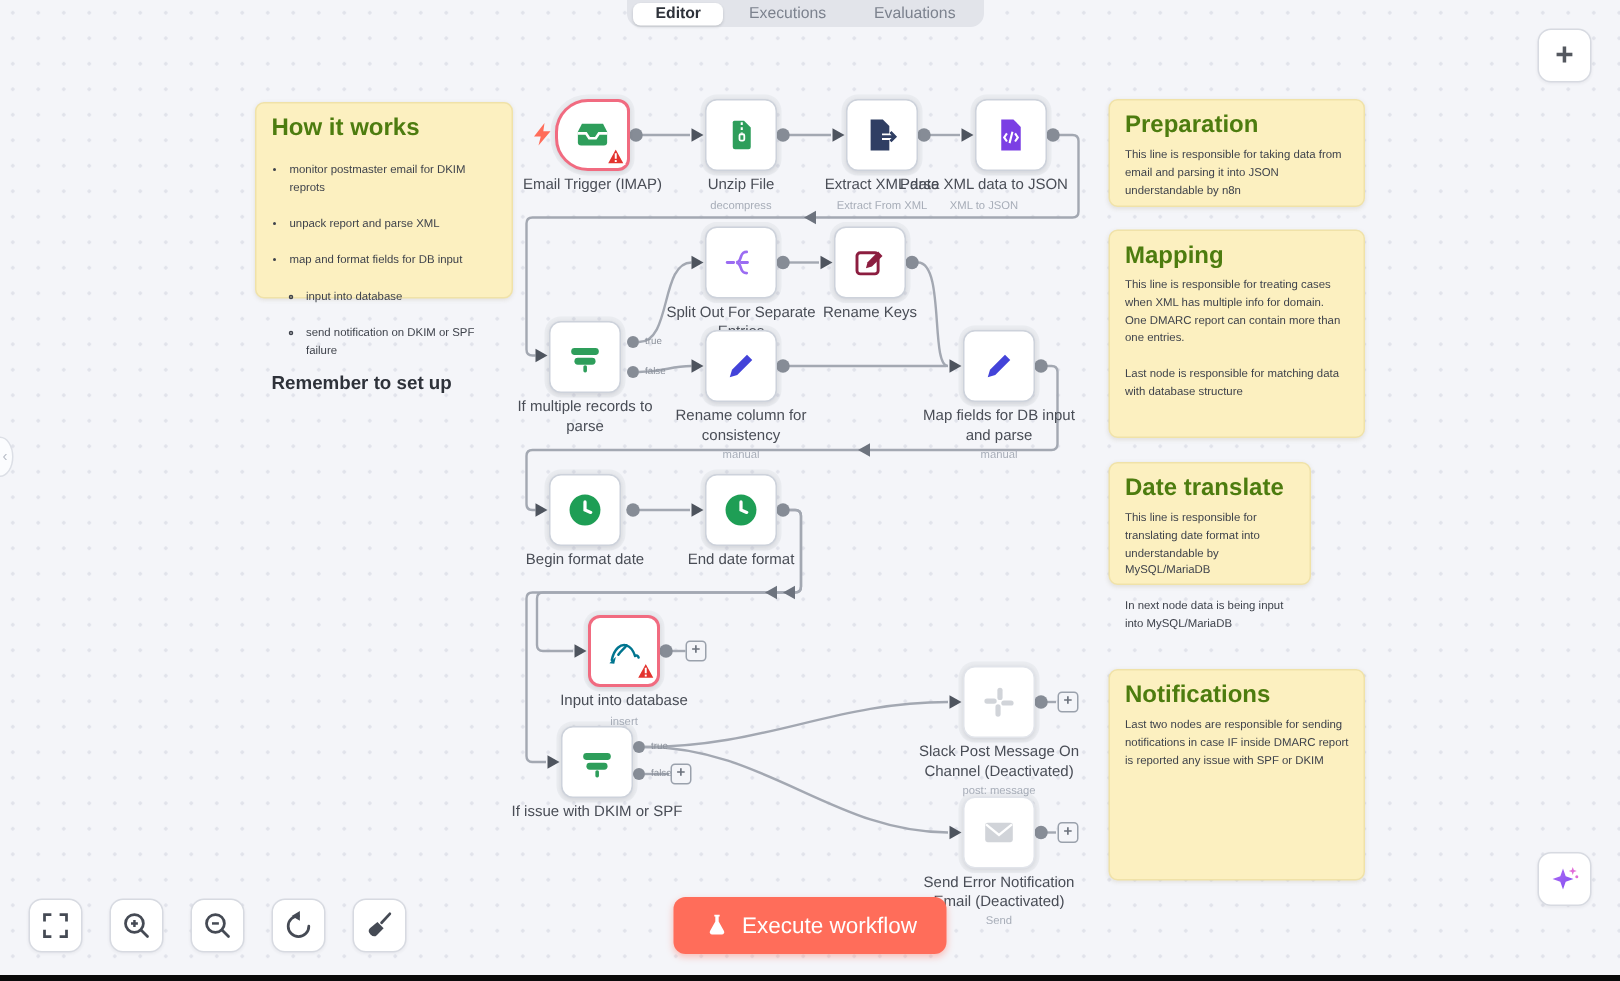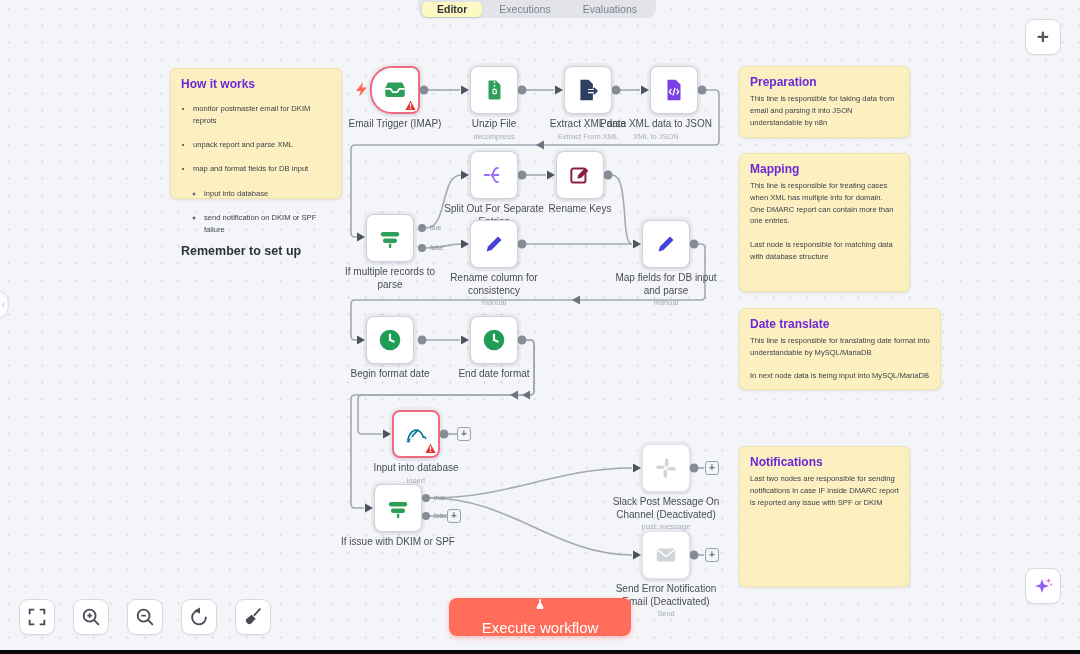--- a/index.html
+++ b/index.html
@@ -7,32 +7,32 @@
   #app { position:relative; width:1080px; height:654px; overflow:hidden;
          background-color:#f4f5f9;
          background-image:radial-gradient(circle, #e0e2ea 1px, transparent 1.2px);
          background-size:17px 17px; }
   .bottom-strip { position:absolute; left:0; bottom:0; width:1080px; height:4px; background:#0a0a0a; z-index:9; }
 
   
   .tabbar { position:absolute; left:418px; top:0; height:18px; background:#e2e4ea;
             border-radius:0 0 9px 9px; display:flex; align-items:center; padding:0 4px; gap:2px; z-index:5; }
   .tab { font-size:10.5px; color:#7c828e; padding:1.5px 15px; border-radius:5px; cursor:pointer; white-space:nowrap; }
-  .tab.active { background:#fef9c3; color:#2e323a; font-weight:bold; box-shadow:0 1px 2px rgba(40,44,52,.18); }
+  .tab.active { background:#ffffff; color:#2e323a; font-weight:bold; box-shadow:0 1px 2px rgba(40,44,52,.18); }
 
   
   .sqbtn { position:absolute; width:36px; height:36px; background:#fff; border:1px solid #d7dae1;
            border-radius:9px; display:flex; align-items:center; justify-content:center;
            box-shadow:0 1px 2px rgba(50,55,65,.06); cursor:pointer; z-index:5; }
   .sqbtn .plus-glyph { font-size:21px; color:#54585f; font-weight:bold; line-height:1; margin-top:-2px; }
 
   
   .note { position:absolute; background:#fcf0c0; border:1px solid #f0e2a8; border-radius:6px;
           padding:8px 10px; box-shadow:0 1px 3px rgba(120,110,60,.15); z-index:2; }
-  .note h3 { font-size:12px; color:#6d28d9; margin-bottom:4px; }
+  .note h3 { font-size:16px; color:#4d7c0f; margin-bottom:4px; }
   .note h4 { font-size:12.5px; color:#2e323a; margin:8px 0 4px 0; }
   .note-body { font-size:7.6px; line-height:1.55; color:#3e424b; white-space:pre-line; }
   .note ul { margin-left:12px; }
   .note li { font-size:7.6px; line-height:1.6; color:#3e424b;margin-top:12px; }
   .note li.sub { margin-left:11px; list-style-type:circle; }
 
   
   .node { position:absolute; width:48px; height:48px; background:#fff; border:1.5px solid #cdd2db;
           border-radius:8px; display:flex; align-items:center; justify-content:center; cursor:pointer;
           box-shadow:0 1px 3px rgba(68,74,87,.14), 0 0 0 3px rgba(152,158,170,.10); z-index:3; }
@@ -60,21 +60,21 @@
 
   
   .edge-handle { position:absolute; left:-9px; top:291px; width:18px; height:27px; background:#fbfcfe;
                  border:1px solid #dcdfe6; border-radius:50%; z-index:2; color:#b9bec8; font-size:10px;
                  display:flex; align-items:center; justify-content:flex-end; padding-right:3px; cursor:pointer; }
 
   
   .exec-btn { position:absolute; left:449px; top:598px; width:182px; height:38px; background:#ff6d5a;
               border:none; border-radius:8px; color:#fff; font-size:15px; font-family:"Liberation Sans",sans-serif;
               display:flex; align-items:center; justify-content:center; gap:8px; cursor:pointer;
-              box-shadow:0 2px 5px rgba(255,109,90,.4); z-index:5;flex-direction:column; }
+              box-shadow:0 2px 5px rgba(255,109,90,.4); z-index:5; }
 
   
   .toolbar-btn { top:599px; }
 </style>
 </head>
 <body>
 
 <div id="app">
 
   <svg class="wires" width="1080" height="654">
@@ -191,21 +191,21 @@
     <div class="note-body">This line is responsible for taking data from email and parsing it into JSON understandable by n8n</div>
   </div>
 
   <div class="note" style="left:739px; top:153px; width:171px; height:139px;">
     <h3>Mapping</h3>
     <div class="note-body">This line is responsible for treating cases when XML has multiple info for domain. One DMARC report can contain more than one entries.
 
 Last node is responsible for matching data with database structure</div>
   </div>
 
-  <div class="note" style="left:739px; top:308px; width:202px; height:82px;">
+  <div class="note" style="left:739px; top:308px; width:135px; height:82px;">
     <h3>Date translate</h3>
     <div class="note-body">This line is responsible for translating date format into understandable by MySQL/MariaDB
 
 In next node data is being input into MySQL/MariaDB</div>
   </div>
 
   <div class="note" style="left:739px; top:446px; width:171px; height:141px;">
     <h3>Notifications</h3>
     <div class="note-body">Last two nodes are responsible for sending notifications in case IF inside DMARC report is reported any issue with SPF or DKIM</div>
   </div>

